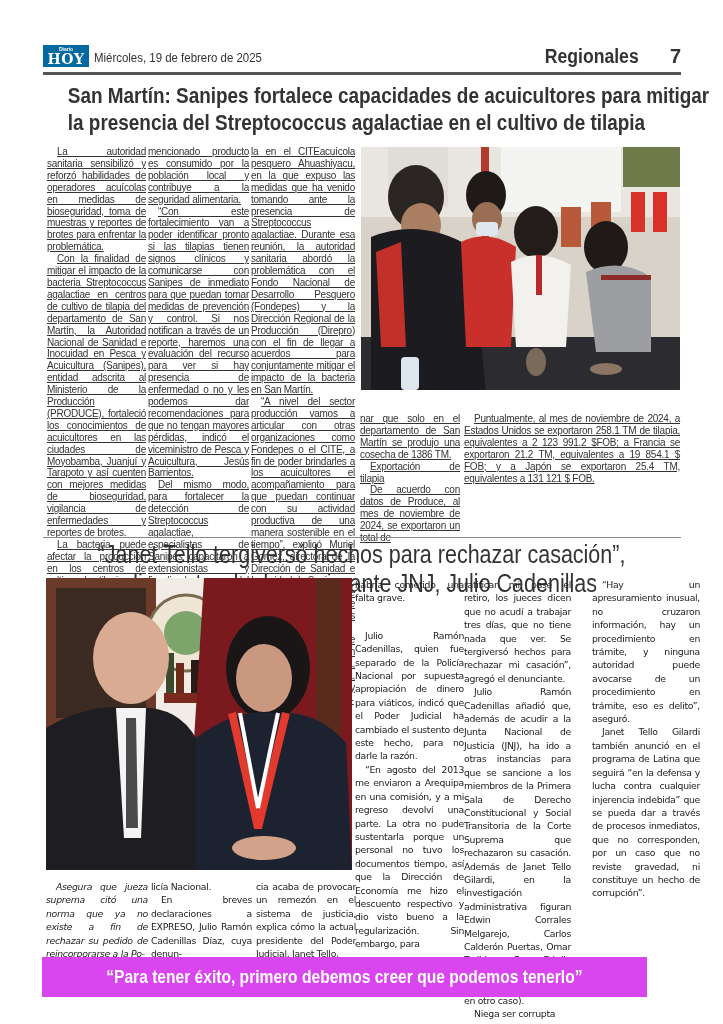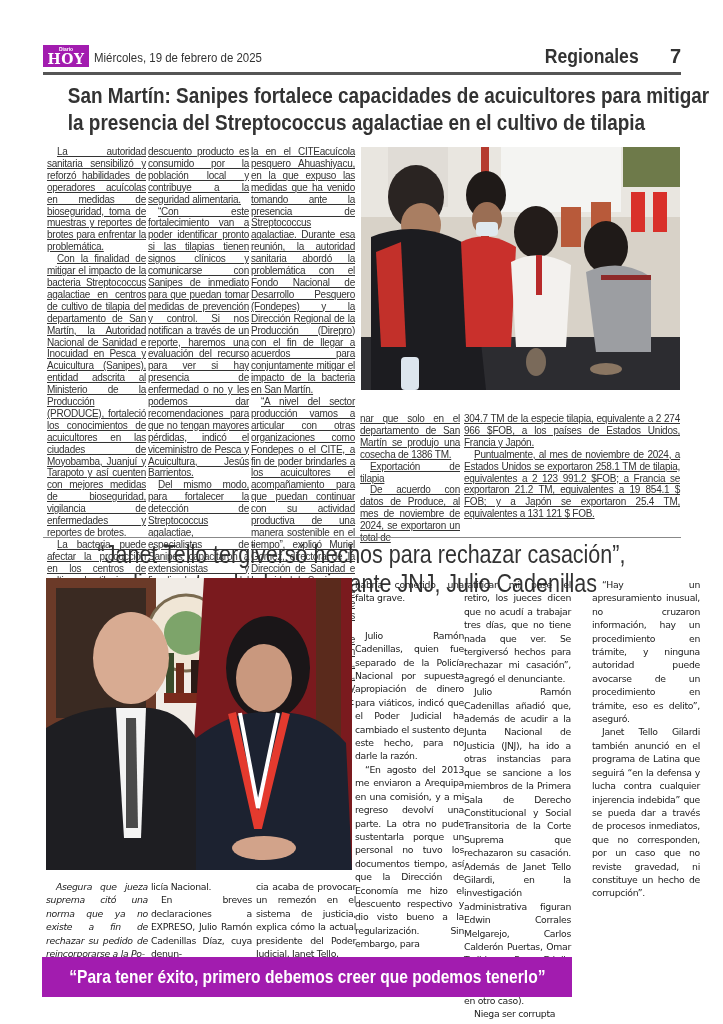--- a/index.html
+++ b/index.html
@@ -1,20 +1,20 @@
 <!DOCTYPE html>
 <html><head>
 <meta charset="utf-8">
 <style>
   * { box-sizing: border-box; margin: 0; padding: 0; }
   html, body { width: 723px; height: 1024px; background: #ffffff; overflow: hidden; }
   body { position: relative; font-family: "Liberation Sans", sans-serif; color: #222; }
 
   .header { position: absolute; left: 43px; top: 44px; width: 638px; height: 25px; }
-  .logo { position: absolute; left: 0; top: 1px; width: 46px; height: 22px; background: #a21caf; color: #fff; text-align: center; }
+  .logo { position: absolute; left: 0; top: 1px; width: 46px; height: 22px; background: #0369a1; color: #fff; text-align: center; }
   .logo .small { display: block; font-size: 5px; font-weight: bold; line-height: 6px; padding-top: 1px; }
   .logo .big { display: block; font-family: "DejaVu Serif", serif; font-size: 14px; font-weight: bold; line-height: 14px; letter-spacing: 0.5px; }
   .date { position: absolute; left: 51px; top: 6px; font-size: 13px; color: #333; transform: scaleX(0.88); transform-origin: left; white-space: nowrap; }
   .section { position: absolute; right: 42px; top: 1px; font-size: 20px; font-weight: bold; color: #333; transform: scaleX(0.88); transform-origin: right; }
   .pagenum { position: absolute; right: 0; top: 1px; font-size: 20px; font-weight: bold; color: #333; }
   .header-rule { position: absolute; left: 43px; top: 72px; width: 638px; height: 3px; background: #555; }
 
   .headline1 { position: absolute; left: 20px; top: 82px; width: 683px; text-align: left; font-size: 22px; font-weight: bold; color: #333; line-height: 27px; }
   .headline1 .ln { display: block; transform: scaleX(0.86); white-space: nowrap; }
 
@@ -37,21 +37,21 @@
   .col2 { position: absolute; font-family: "DejaVu Sans", sans-serif; font-size: 9.3px; line-height: 13.4px; color: #222; text-align: justify; }
   .col2 p { text-indent: 10px; letter-spacing: -0.3px; }
   .col2 p.noindent { text-indent: 0; }
   .d1 { left: 355px; top: 578px; width: 109px; }
   .d2 { left: 464px; top: 578px; width: 107px; }
   .d3 { left: 592px; top: 578px; width: 108px; }
   .e1 { left: 46px; top: 880px; width: 102px; font-style: italic; }
   .e2 { left: 151px; top: 880px; width: 101px; }
   .e3 { left: 256px; top: 880px; width: 100px; }
 
-  .quote-band { position: absolute; left: 42px; top: 957px; width: 530px; height: 40px; background: #a21caf; display: flex; align-items: center; justify-content: center; }
+  .quote-band { position: absolute; left: 42px; top: 957px; width: 605px; height: 40px; background: #d946ef; display: flex; align-items: center; justify-content: center; }
   .quote-band span { color: #fff; font-size: 19px; font-weight: bold; transform: scaleX(0.82); white-space: nowrap; }
 </style>
 </head>
 <body>
 
 <div class="header">
   <div class="logo">
     <span class="small">Diario</span>
     <span class="big">HOY</span>
   </div>
@@ -65,21 +65,21 @@
   <span class="ln">San Martín: Sanipes fortalece capacidades de acuicultores para mitigar</span>
   <span class="ln">la presencia del Streptococcus agalactiae en el cultivo de tilapia</span>
 </h1>
 
 <div class="col c1">
   <p>La autoridad sanitaria sensibilizó y reforzó habilidades de operadores acuícolas en medidas de bioseguridad, toma de muestras y reportes de brotes para enfrentar la problemática.</p>
   <p>Con la finalidad de mitigar el impacto de la bacteria Streptococcus agalactiae en centros de cultivo de tilapia del departamento de San Martín, la Autoridad Nacional de Sanidad e Inocuidad en Pesca y Acuicultura (Sanipes), entidad adscrita al Ministerio de la Producción (PRODUCE), fortaleció los conocimientos de acuicultores en las ciudades de Moyobamba, Juanjuí y Tarapoto y así cuenten con mejores medidas de bioseguridad, vigilancia de enfermedades y reportes de brotes.</p>
   <p>La bacteria puede afectar la producción en los centros de cultivo de tilapia con una tasa de mortalidad de entre 30 % y 50%, generando pérdidas económicas para los acuicultores. A su vez, aunque la Streptococcus agalactiae no afecta al consumo humano, tiene un impacto social, pues en San Martín el</p>
 </div>
 <div class="col c2">
-  <p class="noindent">descuento producto es consumido por la población local y contribuye a la seguridad alimentaria.</p>
+  <p class="noindent">mencionado producto es consumido por la población local y contribuye a la seguridad alimentaria.</p>
   <p>“Con este fortalecimiento van a poder identificar pronto si las tilapias tienen signos clínicos y comunicarse con Sanipes de inmediato para que puedan tomar medidas de prevención y control. Si nos notifican a través de un reporte, haremos una evaluación del recurso para ver si hay presencia de enfermedad o no y les podemos dar recomendaciones para que no tengan mayores pérdidas, indicó el viceministro de Pesca y Acuicultura, Jesús Barrientos.</p>
   <p>Del mismo modo, para fortalecer la detección de Streptococcus agalactiae, especialistas de Sanipes capacitaron a extensionistas y fiscalizadores del Gobierno Regional de San Martín y del CITEacuícola pesquero Ahuashiyacu en la toma de muestras en tilapia.</p>
   <p>Sanipes también participó en la mesa técnica acuícola</p>
 </div>
 <div class="col c3">
   <p class="noindent">la en el CITEacuícola pesquero Ahuashiyacu, en la que expuso las medidas que ha venido tomando ante la presencia de Streptococcus agalactiae. Durante esa reunión, la autoridad sanitaria abordó la problemática con el Fondo Nacional de Desarrollo Pesquero (Fondepes) y la Dirección Regional de la Producción (Direpro) con el fin de llegar a acuerdos para conjuntamente mitigar el impacto de la bacteria en San Martín.</p>
   <p>“A nivel del sector producción vamos a articular con otras organizaciones como Fondepes o el CITE, a fin de poder brindarles a los acuicultores el acompañamiento para que puedan continuar con su actividad productiva de una manera sostenible en el tiempo”, explicó Muriel Gomez, directora de la Dirección de Sanidad e Inocuidad de Sanipes.</p>
   <p>Según información de PRODUCE, al mes de noviembre de 2024, los principales departamentos que produjeron tilapia fueron San Martín, Piura, Amazonas, Cajamarca, Lambayeque y Huánuco. Cabe mencio-</p>
 </div>
 
@@ -115,21 +115,20 @@
     <rect x="40" y="210" width="18" height="33" rx="4" fill="#dde6ee"></rect>
   </svg>
 </div>
 
 <div class="col c4">
   <p class="noindent">nar que solo en el departamento de San Martín se produjo una cosecha de 1386 TM.</p>
   <p>Exportación de tilapia</p>
   <p>De acuerdo con datos de Produce, al mes de noviembre de 2024, se exportaron un total de</p>
 </div>
 <div class="col c5">
-  <p class="noindent">304.7 TM de la especie tilapia, equivalente a 2 274 966 $FOB, a los países de Estados Unidos, Francia y Japón.</p>
   <p>Puntualmente, al mes de noviembre de 2024, a Estados Unidos se exportaron 258.1 TM de tilapia, equivalentes a 2 123 991.2 $FOB; a Francia se exportaron 21.2 TM, equivalentes a 19 854.1 $ FOB; y a Japón se exportaron 25.4 TM, equivalentes a 131 121 $ FOB.</p>
 </div>
 
 <div class="rule2"></div>
 
 <h1 class="headline2">
   <span class="ln">“Janet Tello tergiversó hechos para rechazar casación”,</span>
   <span class="ln">dice autor de denuncia ante JNJ, Julio Cadenillas</span>
 </h1>
 

